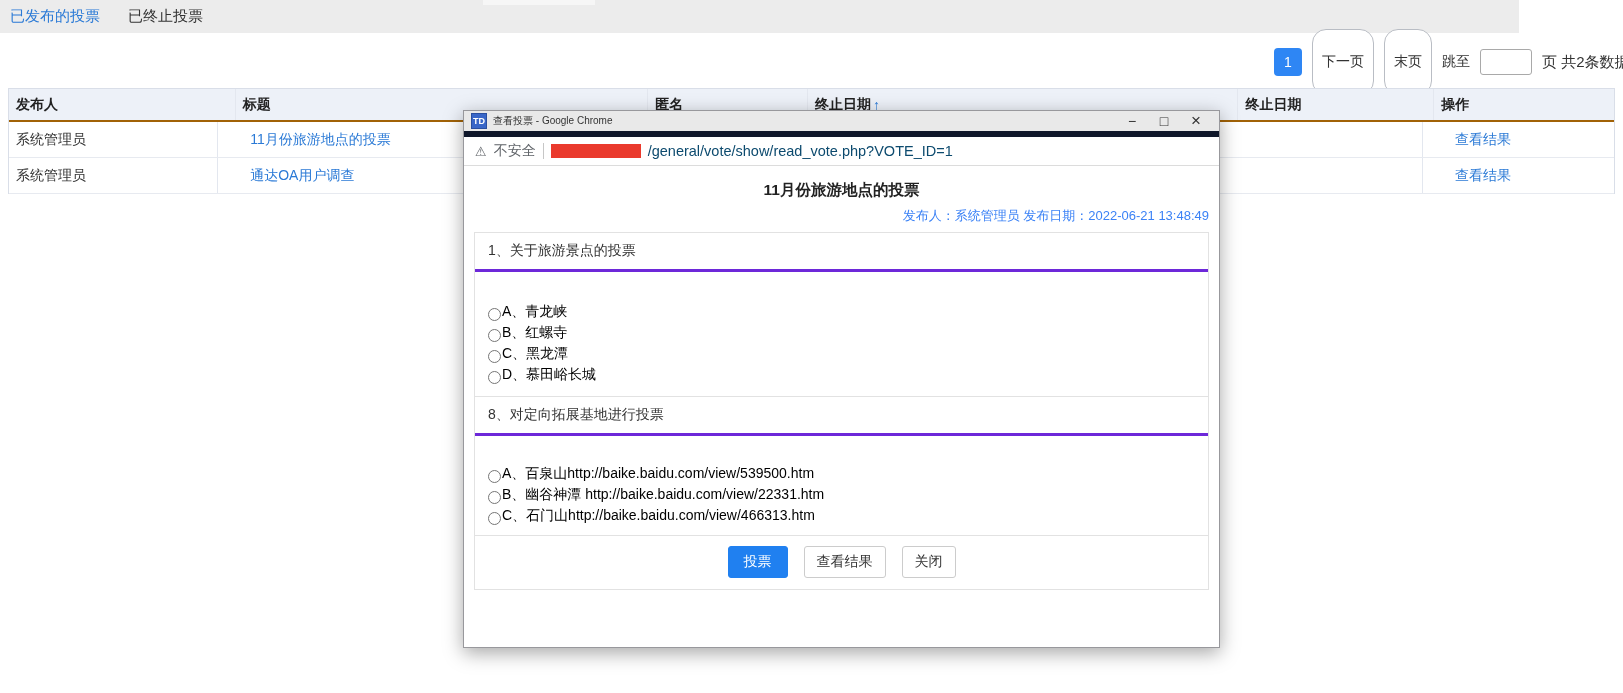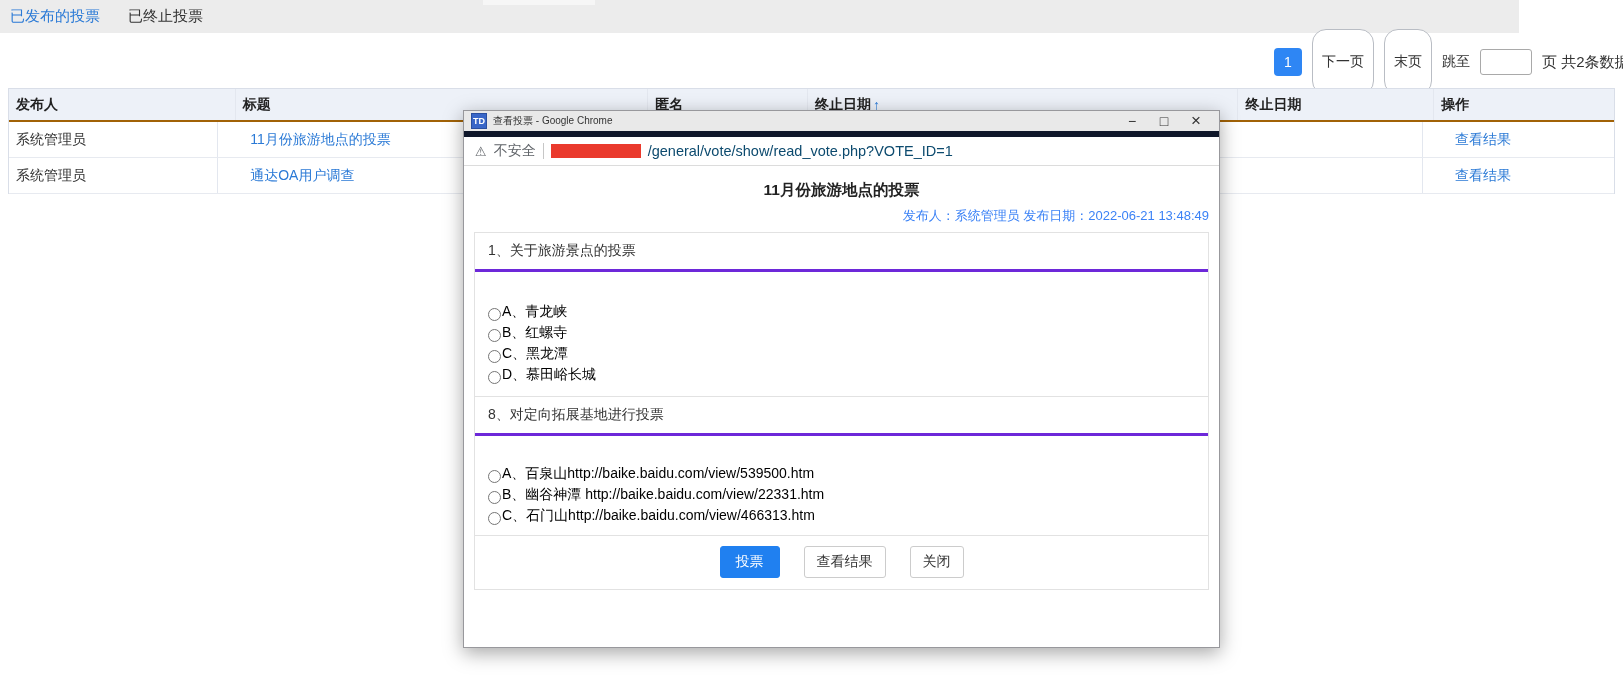--- a/index.html
+++ b/index.html
@@ -74,21 +74,21 @@
   .vote-box { margin:7px auto 0; width:735px; border:1px solid #e2e2e2; }
   .q-head { padding:9px 13px; font-size:14px; color:#333;
     border-bottom:3px solid #6d28d9; }
   .q-head.second { border-top:1px solid #e2e2e2; }
   .opts { padding:28px 13px 12px; }
   .opts.second { padding:26px 13px 10px; }
   .opt { display:flex; align-items:flex-end; height:21px; font-size:14px;
     color:#000000; cursor:pointer; }
   .radio { width:13px; height:13px; border:1px solid #767676;
     border-radius:50%; background:#fff; flex:none; margin-right:1px; }
-  .btn-row { display:flex; justify-content:center; align-items:flex-end; gap:24px;
+  .btn-row { display:flex; justify-content:center; align-items:flex-end; gap:16px;
     padding:10px 0 11px; border-top:1px solid #e2e2e2; }
   .btn-vote { background:#2080f0; color:#fff; border:1px solid #2080f0;
     padding:6px 15px; border-radius:3px; font-size:14px; cursor:pointer;
     font-family:inherit; }
   .btn-plain { background:#fff; color:#333; border:1px solid #ccc;
     padding:6px 12px; border-radius:3px; font-size:14px; cursor:pointer;
     font-family:inherit; }
 </style>
 </head>
 <body>

